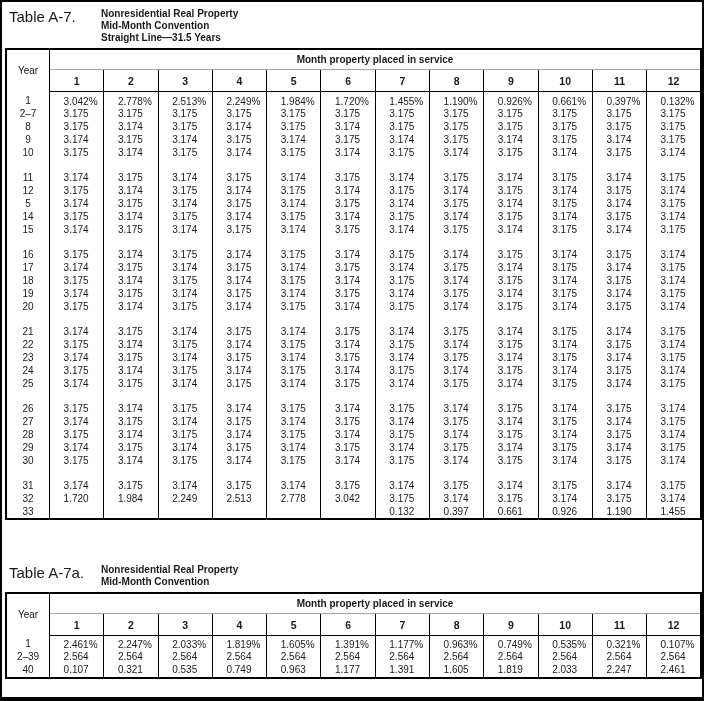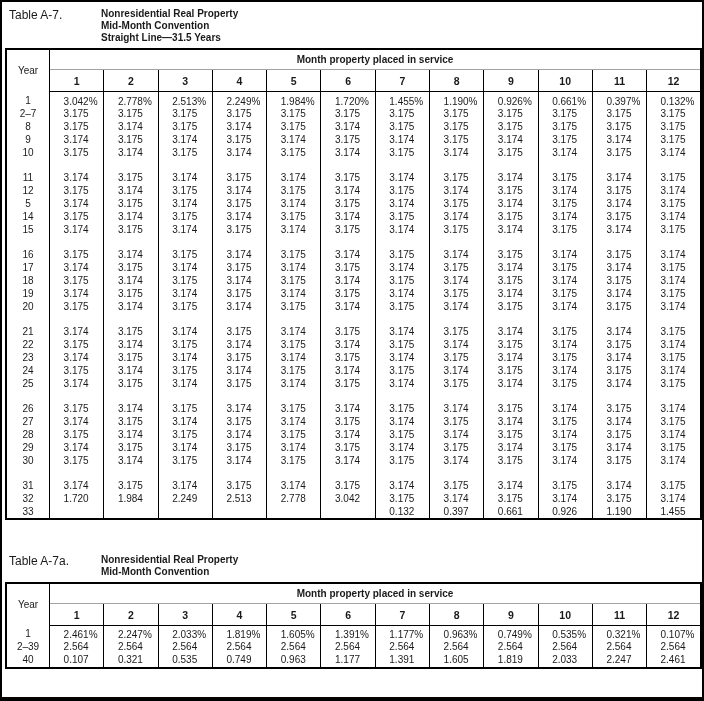--- a/index.html
+++ b/index.html
@@ -4,21 +4,21 @@
 <style>
   html,body { margin:0; padding:0; background:#fff; }
   .page {
     width:704px; height:701px; box-sizing:border-box;
     border:2px solid #000; border-bottom-width:4px;
     background:#fff; color:#1a1a1a;
     font-family:"Liberation Sans", sans-serif;
     overflow:hidden;
   }
   .title-block { display:flex; padding:6px 0 5px 7px; }
-  .table-label { width:92px; font-size:12px; flex:0 0 auto; }
+  .table-label { width:92px; font-size:15px; flex:0 0 auto; }
   .title-lines { font-weight:bold; font-size:10px; line-height:1.18; }
   .grid {
     border-collapse:collapse; table-layout:fixed;
     width:697px; margin:0 0 0 3px;
     border:2px solid #000;
   }
   .grid th, .grid td {
     font-size:10px; line-height:1; vertical-align:middle;
     padding:0; text-align:center; color:#1a1a1a;
   }
@@ -26,21 +26,21 @@
   .th-span { border-bottom:1px solid #a3a3a3; font-weight:bold; font-size:10.5px; height:19px; }
   .months-row th { border:1px solid #000; font-weight:bold; font-size:10.5px; height:21px; }
   tbody td { border-left:1px solid #000; border-right:1px solid #000; }
   tbody tr { height:13px; }
   tbody tr.spacer { height:12px; }
   tbody tr.first-row { height:16px; }
   tbody tr.first-row td { padding-top:3px; }
   .t2 tbody tr { height:14px; }
   .num { display:inline-block; width:33px; text-align:right; }
   .pct { display:inline-block; width:9px; text-align:left; }
-  .sec2 { margin-top:28px; }
+  .sec2 { margin-top:38px; }
 </style>
 </head>
 <body>
 
 <div class="page">
 
   <section>
     <div class="title-block">
       <div class="table-label">Table A-7.</div>
       <div class="title-lines">

